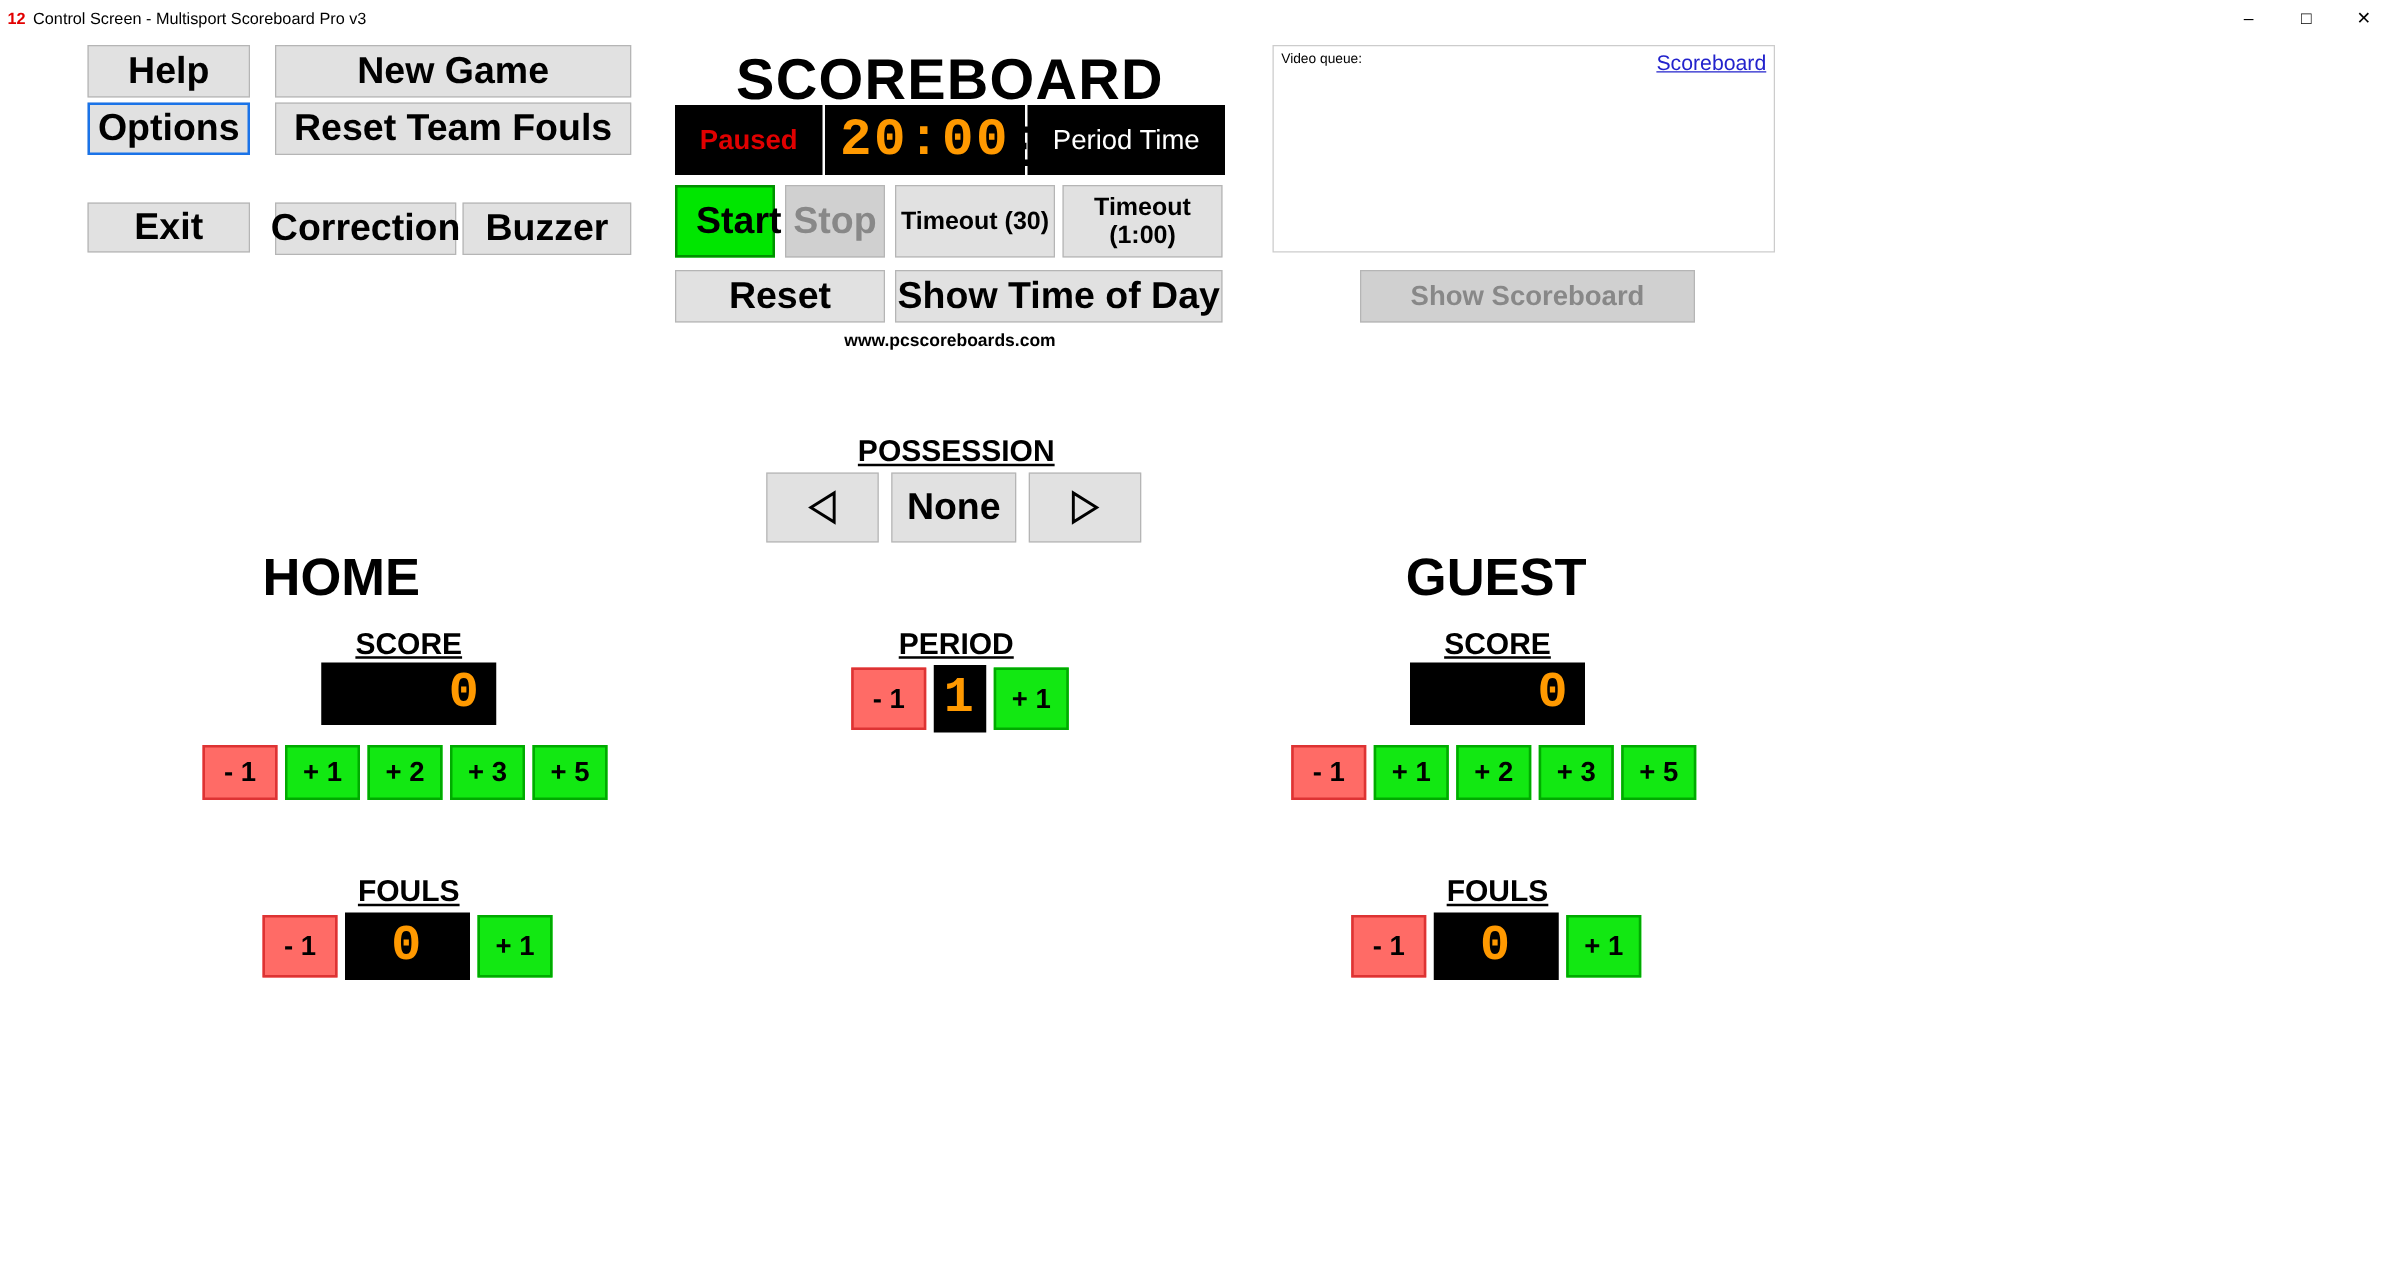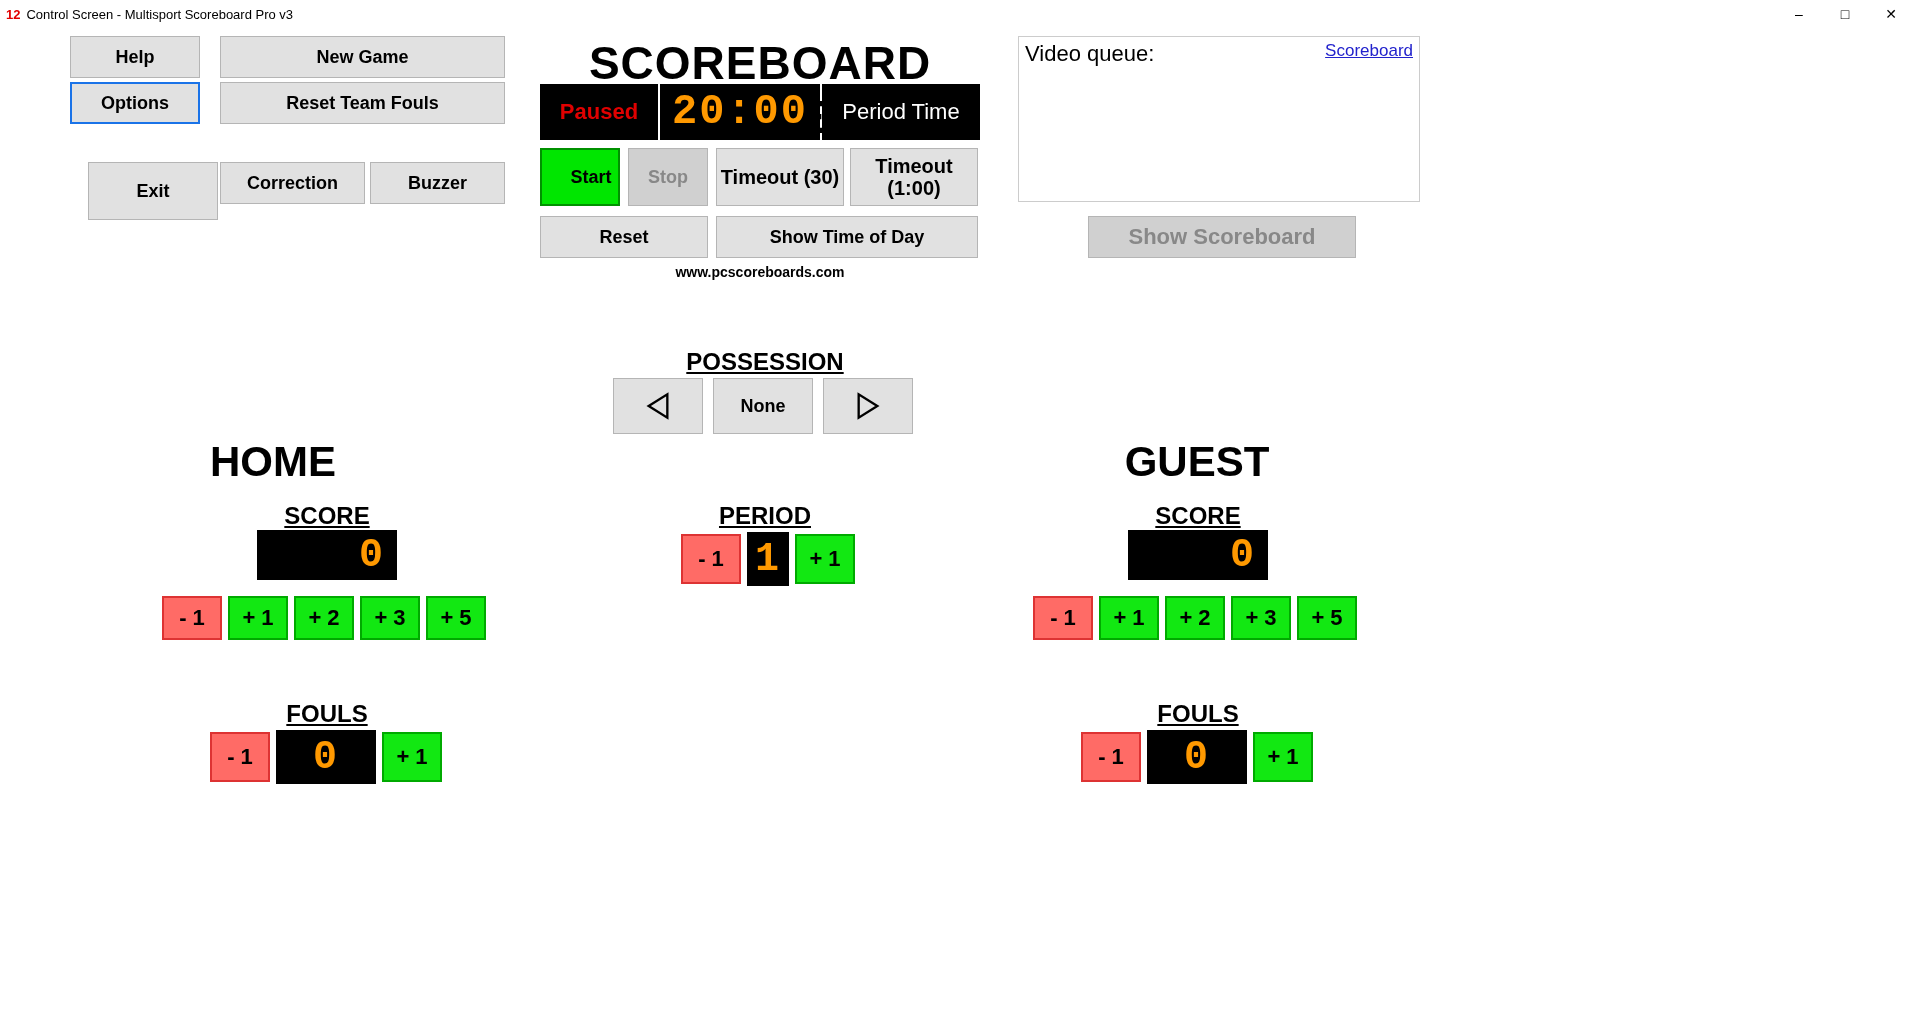--- a/index.html
+++ b/index.html
@@ -30,21 +30,21 @@
   .winbtn {
     width: 46px; height: 28px;
     display: flex; align-items: center; justify-content: center;
     font-size: 14px; cursor: pointer;
   }
 
   
   .btn {
     background: #e1e1e1;
     border: 1px solid #b5b5b5;
-    font-size: 18px;
+    font-size: 30px;
     font-weight: 700;
     cursor: pointer;
     display: flex;
     align-items: center;
     justify-content: center;
     text-align: center;
   }
   .btn.active {
     border: 2px solid #1a73e8;
   }
@@ -116,21 +116,21 @@
   <span class="icon">12</span>
   <span>Control Screen - Multisport Scoreboard Pro v3</span>
   <span class="spacer"></span>
   <div class="winbtn">–</div>
   <div class="winbtn">□</div>
   <div class="winbtn">✕</div>
 </div>
 
 <div class="abs btn" style="left:70px; top:36px; width:130px; height:42px;">Help</div>
 <div class="abs btn active" style="left:70px; top:82px; width:130px; height:42px;">Options</div>
-<div class="abs btn" style="left:88px; top:162px; width:130px; height:58px;">Exit</div>
+<div class="abs btn" style="left:70px; top:162px; width:130px; height:40px;">Exit</div>
 
 <div class="abs btn" style="left:220px; top:36px; width:285px; height:42px;">New Game</div>
 <div class="abs btn" style="left:220px; top:82px; width:285px; height:42px;">Reset Team Fouls</div>
 <div class="abs btn" style="left:220px; top:162px; width:145px; height:42px;">Correction</div>
 <div class="abs btn" style="left:370px; top:162px; width:135px; height:42px;">Buzzer</div>
 
 <div class="abs title-big" style="left:540px; top:36px; width:440px; text-align:center;">SCOREBOARD TITLE</div>
 
 <div class="abs led red" style="left:540px; top:84px; width:118px; height:56px; font-size:22px; font-weight:700;">Paused</div>
 <div class="abs led center" style="left:660px; top:84px; width:160px; height:56px; font-size:42px;">20:00</div>
@@ -140,21 +140,21 @@
 <div class="abs btn disabled" style="left:628px; top:148px; width:80px; height:58px;">Stop</div>
 <div class="abs btn" style="left:716px; top:148px; width:128px; height:58px; font-size:20px; line-height:1.1;">Timeout (30)</div>
 <div class="abs btn" style="left:850px; top:148px; width:128px; height:58px; font-size:20px; line-height:1.1;">Timeout (1:00)</div>
 
 <div class="abs btn" style="left:540px; top:216px; width:168px; height:42px;">Reset</div>
 <div class="abs btn" style="left:716px; top:216px; width:262px; height:42px;">Show Time of Day</div>
 
 <div class="abs" style="left:540px; top:264px; width:440px; text-align:center; font-size:14px; font-weight:700;">www.pcscoreboards.com</div>
 
 <div class="abs" style="left:1018px; top:36px; width:402px; height:166px; border:1px solid #ccc; background:#fff;">
-  <div style="position:absolute; left:6px; top:4px; font-size:22px;">Video queue:</div>
+  <div style="position:absolute; left:6px; top:4px; font-size:11px;">Video queue:</div>
   <button class="btn link" style="position:absolute; right:6px; top:4px;">Scoreboard</button>
 </div>
 <div class="abs btn disabled" style="left:1088px; top:216px; width:268px; height:42px; font-size:22px;">Show Scoreboard</div>
 
 <div class="abs section-label" style="left:615px; top:348px; width:300px; text-align:center;">POSSESSION</div>
 <div class="abs btn" style="left:613px; top:378px; width:90px; height:56px;">
   <svg width="28" height="28" viewBox="0 0 24 24">
       <polygon points="20,2 20,22 4,12" fill="none" stroke="#000" stroke-width="2"></polygon>
     </svg>
 </div>

